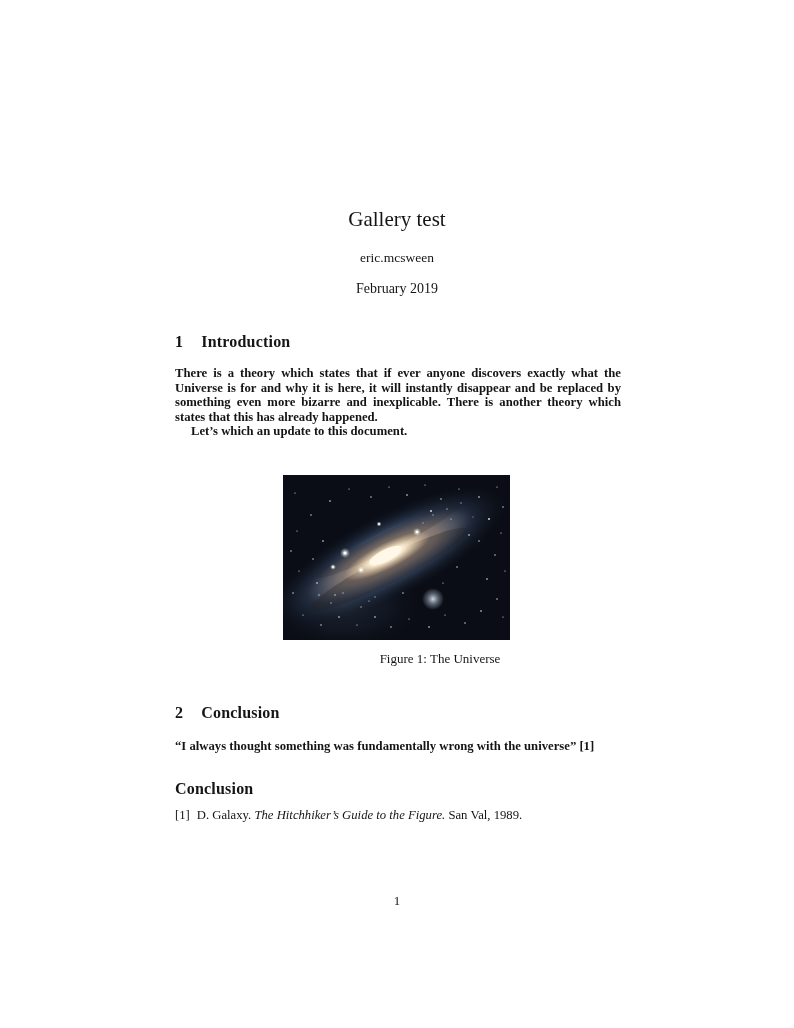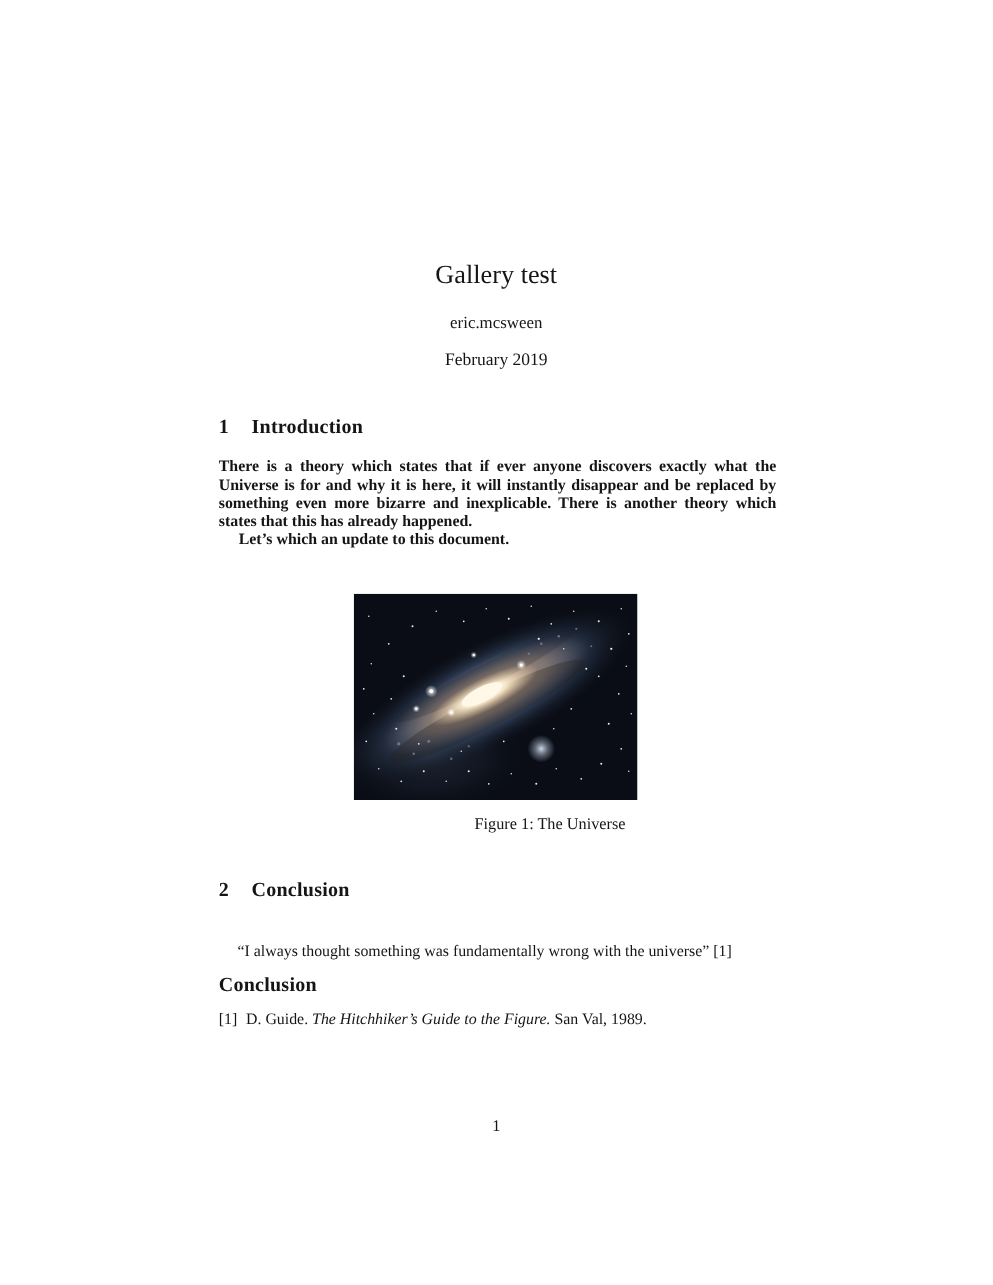--- a/index.html
+++ b/index.html
@@ -36,21 +36,21 @@
     width: 446px;
     font-size: 12.7px;
     line-height: 14.6px;
   }
   #intro-text { top: 366px; font-weight: bold; }
   #intro-text p { margin: 0; }
   #intro-text .justified { text-align: justify; }
   #intro-text .indented  { text-indent: 16px; }
 
   #conclusion-text { top: 739px; }
-  #conclusion-text p { margin: 15px; }
+  #conclusion-text p { margin: 0; font-weight: bold; }
 
   #reference-list { top: 808px; }
   .ref-entry { display: flex; margin: 0; }
   .ref-label { flex: 0 0 auto; margin-right: 7px; }
   .ref-body  { flex: 1 1 auto; }
 
   .figure-wrap {
     position: absolute;
     top: 475px;
     left: 50%;
@@ -207,21 +207,21 @@
   </div>
 
   <div class="sec-heading" id="sec-references">
     <span>Conclusion</span>
   </div>
 
   <div class="body-text" id="reference-list">
     <p class="ref-entry">
       <span class="ref-label">[1]</span>
       <span class="ref-body">
-        <span>D. Guide.</span>
+        <span>D. Galaxy.</span>
         <i>The Hitchhiker’s Guide to the Figure.</i>
         <span>San Val, 1989.</span>
       </span>
     </p>
   </div>
 
   <div class="centered page-number">1</div>
 
 </div>
 

